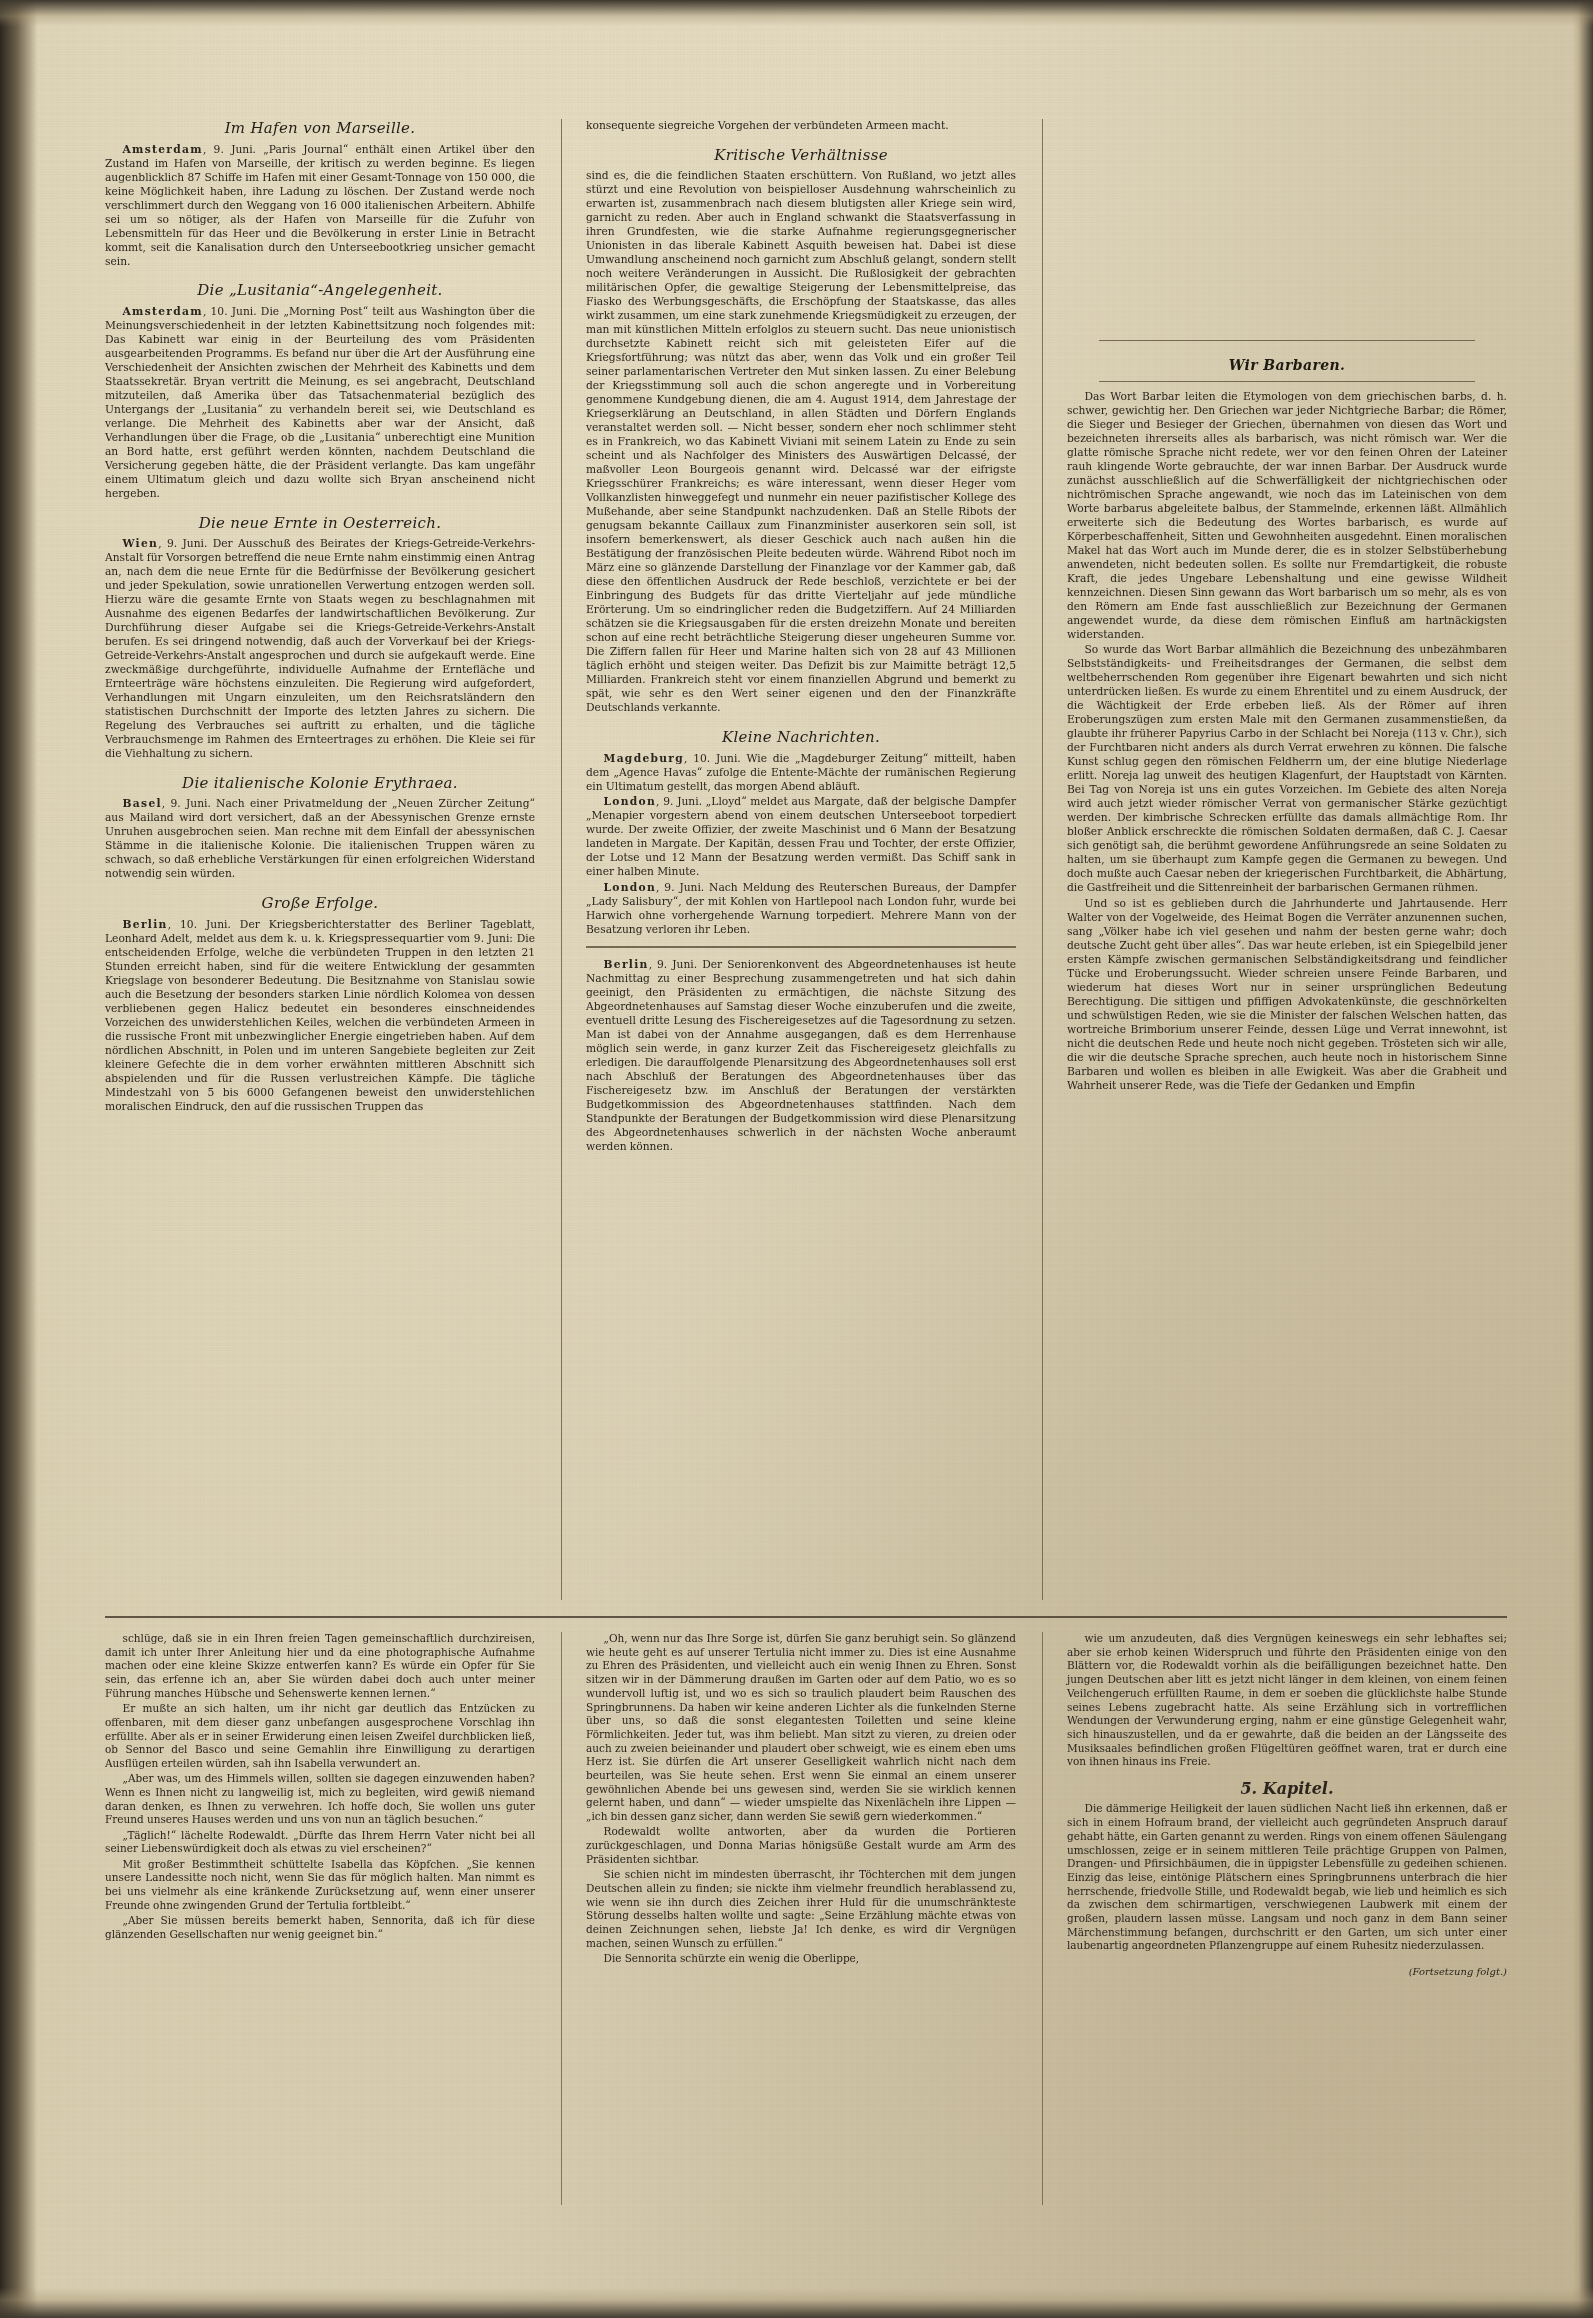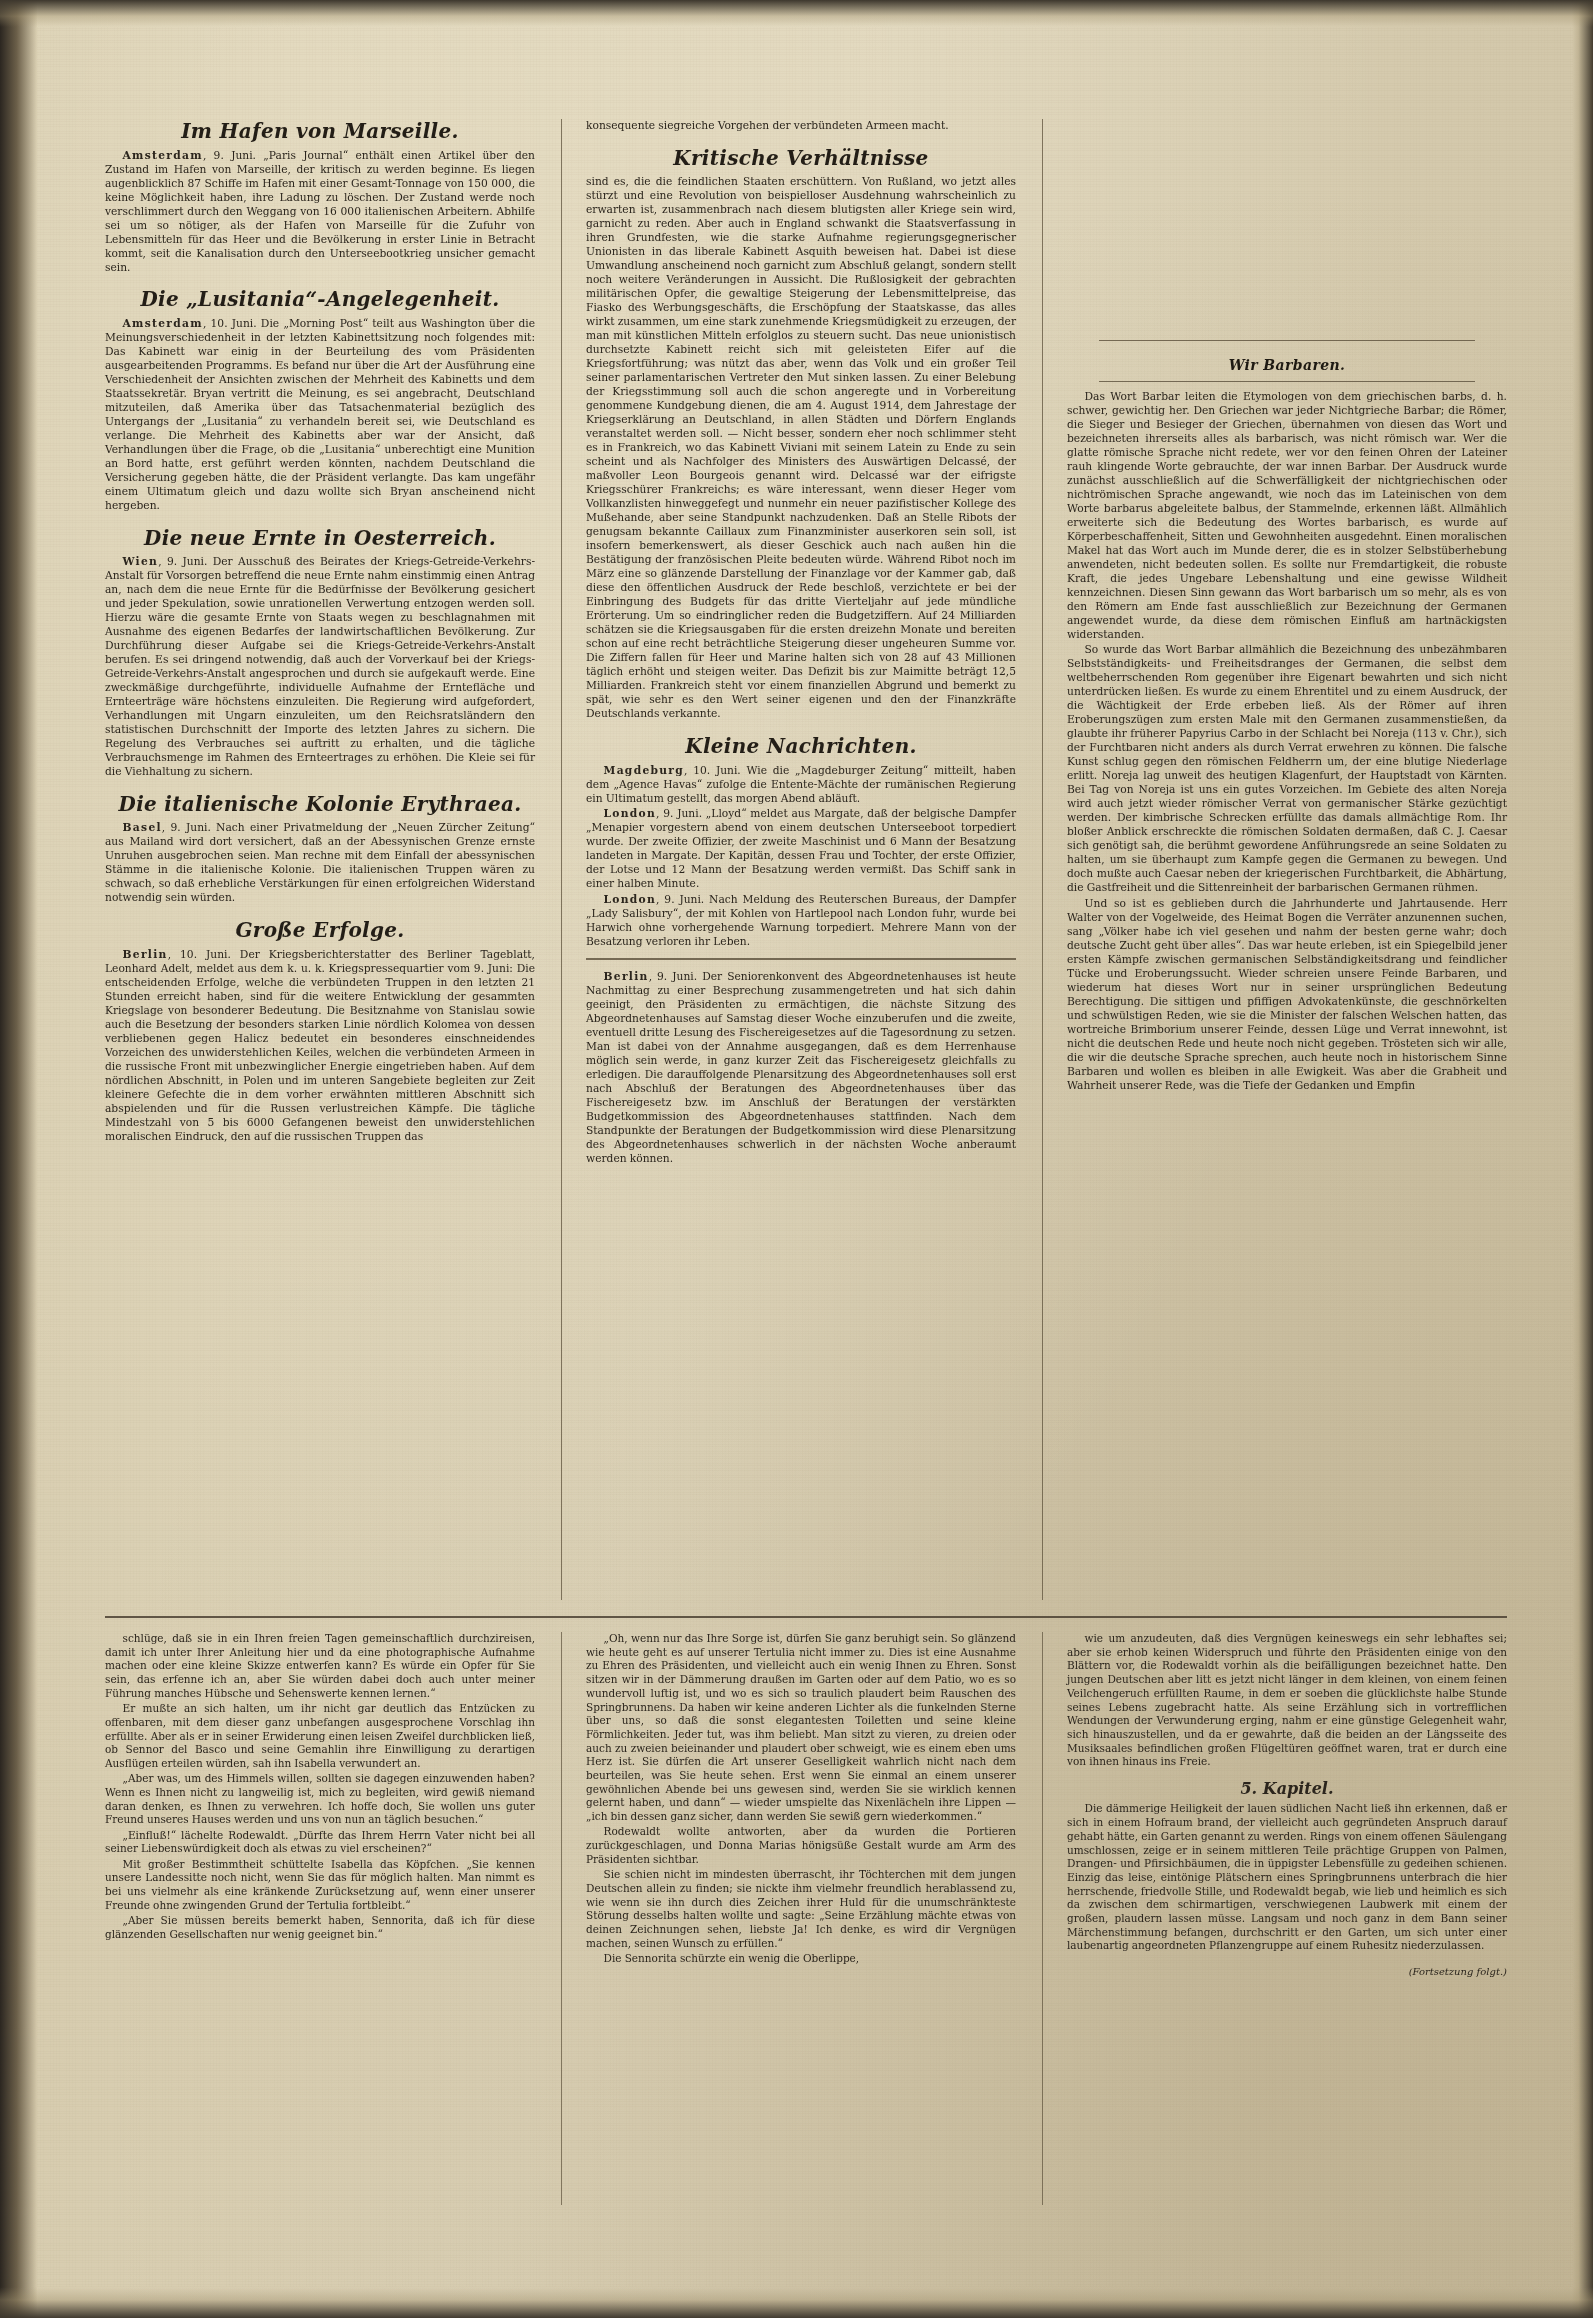--- a/index.html
+++ b/index.html
@@ -120,22 +120,22 @@
     height: 573px;
     background: #5d513c;
     opacity: 0.7;
   }
   .brule-v-1 { left: 456px; }
   .brule-v-2 { left: 937px; }
 
   
   h2.head {
     font-family: "DejaVu Serif", serif;
-    font-size: 20px;
-    font-weight: bold;
+    font-size: 15px;
+    font-weight: normal;
     text-align: center;
     margin: 12.7px 0 5.6px 0;
     letter-spacing: 0.3px;
     color: #221d16;
     font-style: italic;
   }
   h2.head.first { margin-top: 0; }
   h1.bighead {
     font-family: "DejaVu Serif", serif;
     font-size: 14px;
@@ -252,21 +252,21 @@
     <div class="rule-h-main"></div>
 
     <div class="bottom-section">
       <div class="brule-v brule-v-1"></div>
       <div class="brule-v brule-v-2"></div>
 
       <div class="bcol bcol-1">
         <p class="t">schlüge, daß sie in ein Ihren freien Tagen gemeinschaftlich durchzireisen, damit ich unter Ihrer Anleitung hier und da eine photographische Aufnahme machen oder eine kleine Skizze entwerfen kann? Es würde ein Opfer für Sie sein, das erfenne ich an, aber Sie würden dabei doch auch unter meiner Führung manches Hübsche und Sehenswerte kennen lernen.“</p>
         <p class="t">Er mußte an sich halten, um ihr nicht gar deutlich das Entzücken zu offenbaren, mit dem dieser ganz unbefangen ausgesprochene Vorschlag ihn erfüllte. Aber als er in seiner Erwiderung einen leisen Zweifel durchblicken ließ, ob Sennor del Basco und seine Gemahlin ihre Einwilligung zu derartigen Ausflügen erteilen würden, sah ihn Isabella verwundert an.</p>
         <p class="t">„Aber was, um des Himmels willen, sollten sie dagegen einzuwenden haben? Wenn es Ihnen nicht zu langweilig ist, mich zu begleiten, wird gewiß niemand daran denken, es Ihnen zu verwehren. Ich hoffe doch, Sie wollen uns guter Freund unseres Hauses werden und uns von nun an täglich besuchen.“</p>
-        <p class="t">„Einfluß!“ lächelte Rodewaldt. „Dürfte das Ihrem Herrn Vater nicht bei all seiner Liebenswürdigkeit doch als etwas zu viel erscheinen?“</p>
+        <p class="t">„Täglich!“ lächelte Rodewaldt. „Dürfte das Ihrem Herrn Vater nicht bei all seiner Liebenswürdigkeit doch als etwas zu viel erscheinen?“</p>
         <p class="t">Mit großer Bestimmtheit schüttelte Isabella das Köpfchen. „Sie kennen unsere Landessitte noch nicht, wenn Sie das für möglich halten. Man nimmt es bei uns vielmehr als eine kränkende Zurücksetzung auf, wenn einer unserer Freunde ohne zwingenden Grund der Tertulia fortbleibt.“</p>
         <p class="t">„Aber Sie müssen bereits bemerkt haben, Sennorita, daß ich für diese glänzenden Gesellschaften nur wenig geeignet bin.“</p>
       </div>
 
       <div class="bcol bcol-2">
         <p class="t">„Oh, wenn nur das Ihre Sorge ist, dürfen Sie ganz beruhigt sein. So glänzend wie heute geht es auf unserer Tertulia nicht immer zu. Dies ist eine Ausnahme zu Ehren des Präsidenten, und vielleicht auch ein wenig Ihnen zu Ehren. Sonst sitzen wir in der Dämmerung draußen im Garten oder auf dem Patio, wo es so wundervoll luftig ist, und wo es sich so traulich plaudert beim Rauschen des Springbrunnens. Da haben wir keine anderen Lichter als die funkelnden Sterne über uns, so daß die sonst elegantesten Toiletten und seine kleine Förmlichkeiten. Jeder tut, was ihm beliebt. Man sitzt zu vieren, zu dreien oder auch zu zweien beieinander und plaudert ober schweigt, wie es einem eben ums Herz ist. Sie dürfen die Art unserer Geselligkeit wahrlich nicht nach dem beurteilen, was Sie heute sehen. Erst wenn Sie einmal an einem unserer gewöhnlichen Abende bei uns gewesen sind, werden Sie sie wirklich kennen gelernt haben, und dann“ — wieder umspielte das Nixenlächeln ihre Lippen — „ich bin dessen ganz sicher, dann werden Sie sewiß gern wiederkommen.“</p>
         <p class="t">Rodewaldt wollte antworten, aber da wurden die Portieren zurückgeschlagen, und Donna Marias hönigsüße Gestalt wurde am Arm des Präsidenten sichtbar.</p>
         <p class="t">Sie schien nicht im mindesten überrascht, ihr Töchterchen mit dem jungen Deutschen allein zu finden; sie nickte ihm vielmehr freundlich herablassend zu, wie wenn sie ihn durch dies Zeichen ihrer Huld für die unumschränkteste Störung desselbs halten wollte und sagte: „Seine Erzählung mächte etwas von deinen Zeichnungen sehen, liebste Ja! Ich denke, es wird dir Vergnügen machen, seinen Wunsch zu erfüllen.“</p>
         <p class="t">Die Sennorita schürzte ein wenig die Oberlippe,</p>
       </div>

